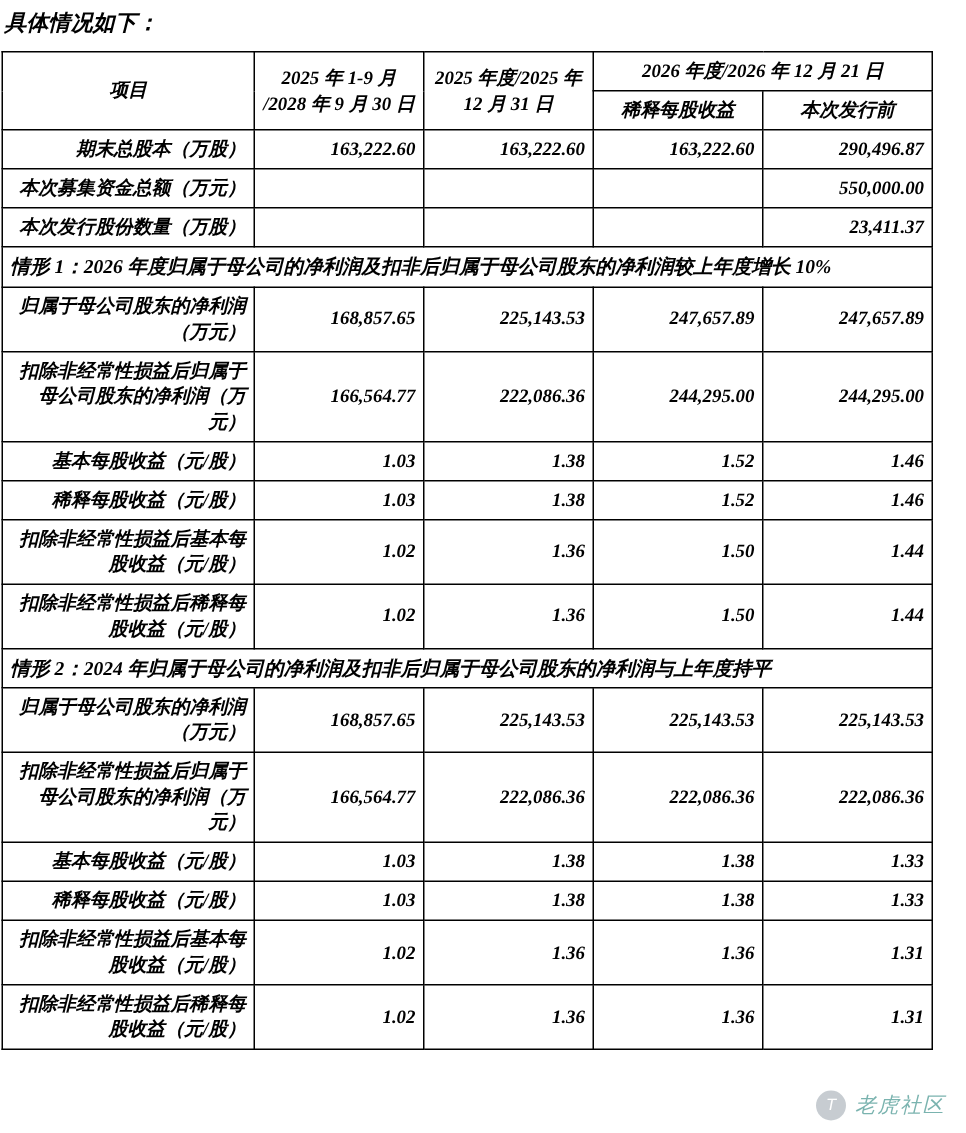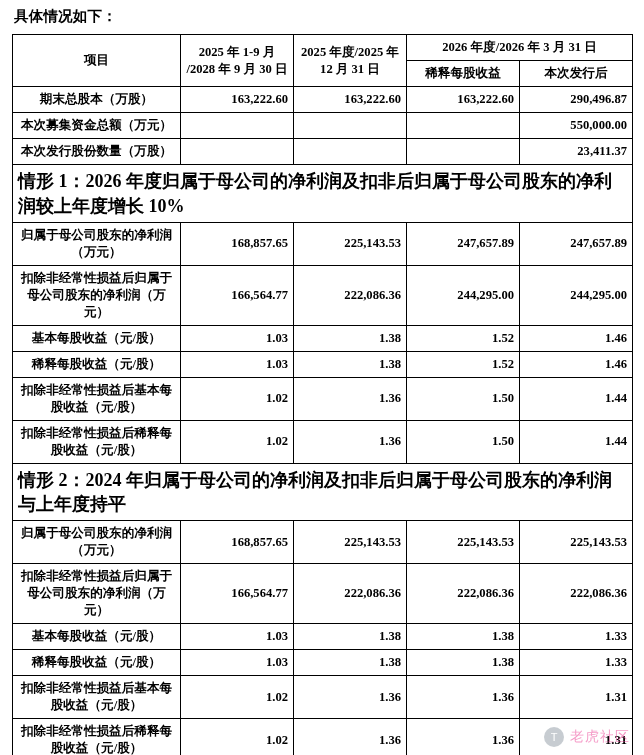--- a/index.html
+++ b/index.html
@@ -13,21 +13,22 @@
     font-family: "Liberation Serif", "DejaVu Serif", serif;
     color: #000000;
     position: relative;
     overflow: hidden;
   }
   .page {
     position: relative;
     width: 644px;
     height: 755px;
     box-sizing: border-box;
-    padding: 0 12px;
+    padding: 0 1px;
+    font-style: italic;
   }
   .intro {
     font-size: 14.5px;
     line-height: 1.4;
     padding: 6px 0 8px 2px;
     font-weight: 600;
     letter-spacing: 0.2px;
   }
   table.fin {
     border-collapse: collapse;
@@ -41,32 +42,32 @@
     vertical-align: middle;
     line-height: 1.35;
     font-weight: 600;
   }
   .hdr-cell {
     text-align: center;
     font-weight: 700;
     font-size: 12.6px;
   }
   .item-cell {
-    text-align: center;
+    text-align: right;
     font-weight: 600;
   }
   .num {
     text-align: right;
     font-weight: 600;
     margin-top: 28px;
   }
   .scenario {
     text-align: left;
     font-weight: 700;
-    font-size: 18px;
+    font-size: 13px;
     padding: 4px 5px;
     margin-left: 48px;
   }
   col.c0 { width: 168px; }
   col.c1 { width: 113px; }
   col.c2 { width: 113px; }
   col.c3 { width: 113px; }
   col.c4 { width: 113px; }
 
   .watermark {
@@ -85,21 +86,21 @@
     border-radius: 50%;
     background: #9aa4ad;
     display: flex;
     align-items: center;
     justify-content: center;
     color: #fff;
     font-size: 11px;
     font-family: "Liberation Sans", sans-serif;
   }
   .wm-text {
-    color: #ec4899;
+    color: #0f766e;
     font-size: 14px;
     font-family: "Liberation Sans", sans-serif;
     letter-spacing: 1px;
   }
 </style>
 </head>
 <body>
 
 <div class="page">
 
@@ -111,25 +112,25 @@
         <col class="c1">
         <col class="c2">
         <col class="c3">
         <col class="c4">
     </colgroup>
     <thead>
       <tr>
         <td class="hdr-cell" rowspan="2">项目</td>
         <td class="hdr-cell" rowspan="2">2025 年 1-9 月 /2028 年 9 月 30 日</td>
         <td class="hdr-cell" rowspan="2">2025 年度/2025 年 12 月 31 日</td>
-        <td class="hdr-cell" colspan="2">2026 年度/2026 年 3 月 31 日</td>
+        <td class="hdr-cell" colspan="2">2026 年度/2026 年 12 月 21 日</td>
       </tr>
       <tr>
         <td class="hdr-cell">稀释每股收益</td>
-        <td class="hdr-cell">本次发行后</td>
+        <td class="hdr-cell">本次发行前</td>
       </tr>
     </thead>
     <tbody>
 
       <tr>
         <td class="item-cell">期末总股本（万股）</td>
         <td class="num">163,222.60</td>
         <td class="num">163,222.60</td>
         <td class="num">163,222.60</td>
         <td class="num">290,496.87</td>

